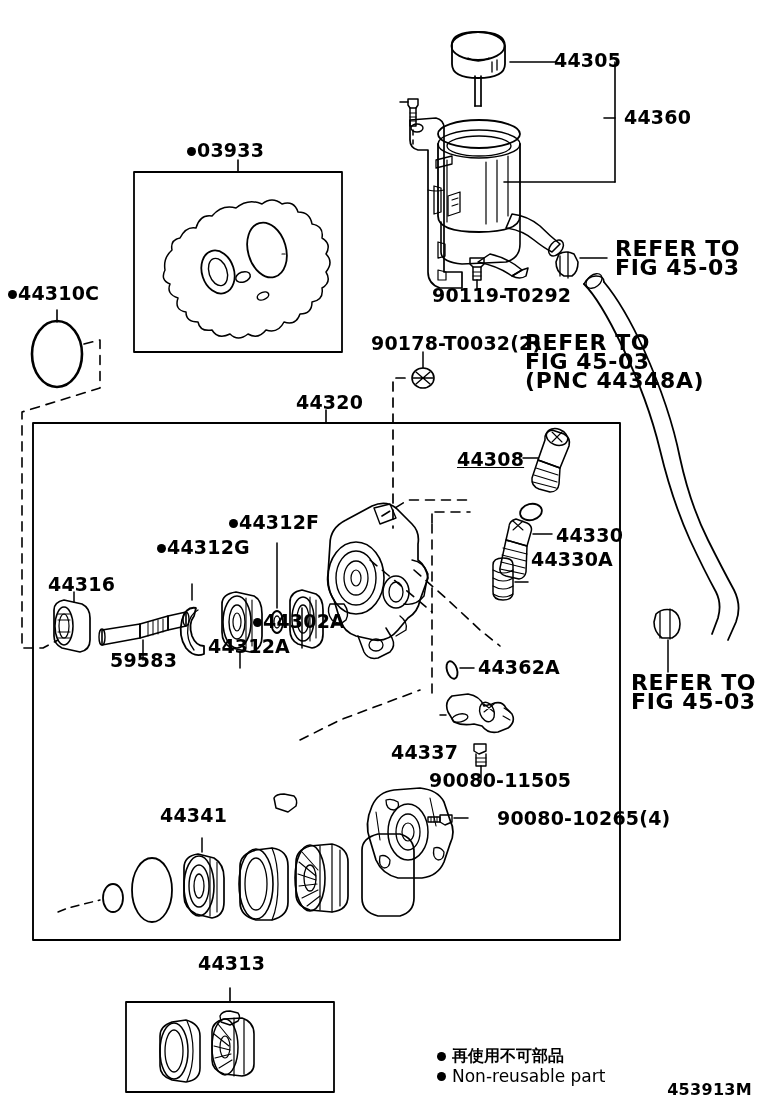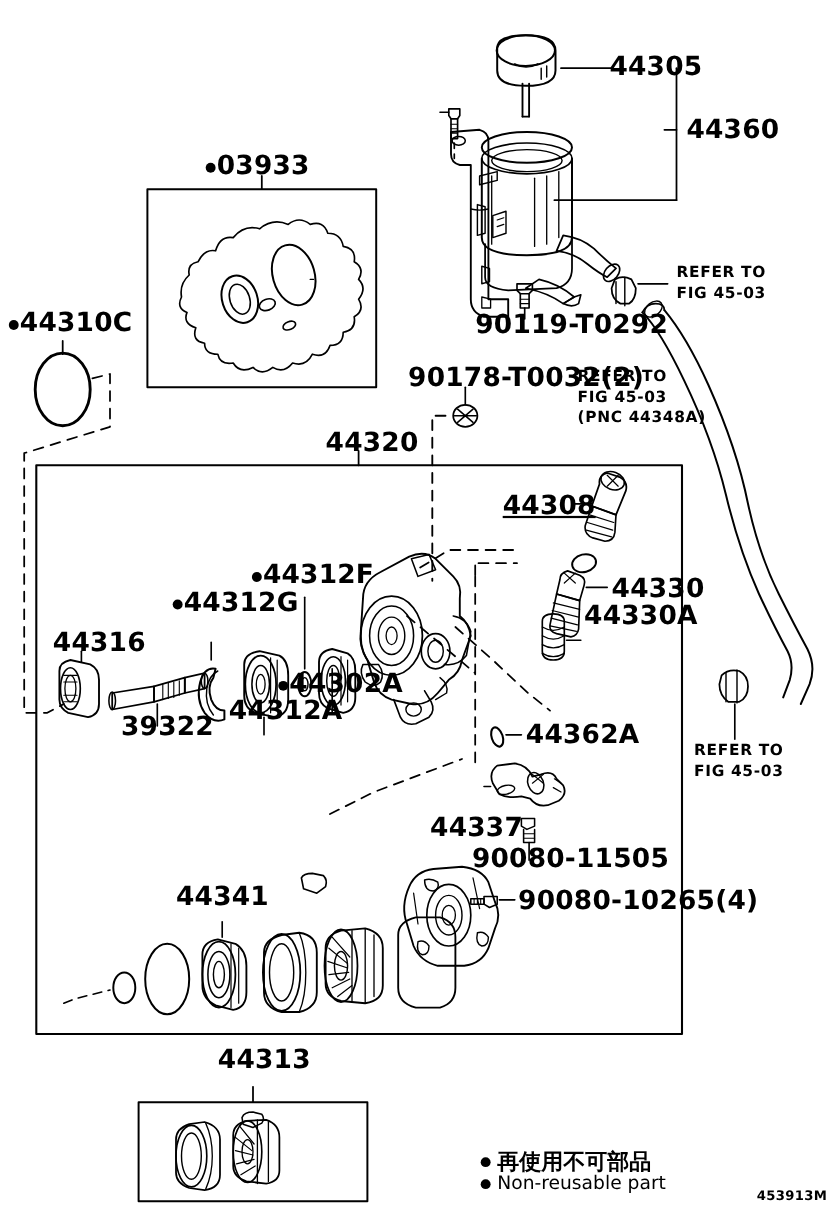--- a/index.html
+++ b/index.html
@@ -19,28 +19,28 @@
     position: absolute;
     left: 0;
     top: 0;
     width: 760px;
     height: 1112px;
   }
   .lbl {
     position: absolute;
     font-family: "DejaVu Sans", sans-serif;
     font-weight: bold;
-    font-size: 24px;
+    font-size: 19px;
     letter-spacing: 0.2px;
     color: #000;
     white-space: pre;
     line-height: 20px;
   }
   .lbl.refer {
-    font-size: 14px;
+    font-size: 22px;
     line-height: 19px;
     letter-spacing: 0.6px;
   }
   .dot {
     display: inline-block;
     width: 9px;
     height: 9px;
     border-radius: 50%;
     background: #000;
     vertical-align: 1px;
@@ -52,29 +52,29 @@
     top: 1046px;
     font-family: "DejaVu Sans", sans-serif;
     color: #000;
   }
   .legend-row {
     display: flex;
     align-items: center;
     height: 20px;
   }
   .legend-row .dot { margin-right: 6px; }
-  .legend-jp { font-size: 20px; font-weight: bold; }
+  .legend-jp { font-size: 16px; font-weight: bold; }
   .legend-en { font-size: 17px; }
   .figcode {
     position: absolute;
     right: 8px;
     top: 1080px;
     font-family: "DejaVu Sans", sans-serif;
     font-weight: bold;
-    font-size: 12px;
+    font-size: 16px;
     color: #000;
     letter-spacing: 0.3px;
   }
 </style>
 </head>
 <body>
 
 <div id="page">
 
   <svg class="layer" viewBox="0 0 760 1112">
@@ -444,31 +444,31 @@
   <div class="lbl refer" style="left:631px; top:673px;">REFER TO
 FIG 45-03</div>
 
   <div class="lbl" style="left:296px; top:392px;">44320</div>
 
   <div class="lbl" style="left:457px; top:449px;text-decoration:underline;">44308</div>
   <div class="lbl" style="left:556px; top:525px;">44330</div>
   <div class="lbl" style="left:531px; top:549px;">44330A</div>
 
   <div class="lbl" style="left:48px; top:574px;">44316</div>
-  <div class="lbl" style="left:110px; top:650px;">39322</div>
+  <div class="lbl" style="left:110px; top:650px;">59583</div>
 
   <div class="lbl" style="left:157px; top:537px;"><span class="dot"></span><span>44312G</span></div>
   <div class="lbl" style="left:229px; top:512px;"><span class="dot"></span><span>44312F</span></div>
   <div class="lbl" style="left:208px; top:636px;">44312A</div>
   <div class="lbl" style="left:253px; top:611px;"><span class="dot"></span><span>44302A</span></div>
 
   <div class="lbl" style="left:478px; top:657px;">44362A</div>
   <div class="lbl" style="left:391px; top:705px;margin-top:37px;">44337</div>
   <div class="lbl" style="left:429px; top:770px;">90080-11505</div>
-  <div class="lbl" style="left:471px; top:808px;text-align:center;">90080-10265(4)</div>
+  <div class="lbl" style="left:497px; top:808px;text-align:center;">90080-10265(4)</div>
 
   <div class="lbl" style="left:160px; top:805px;">44341</div>
   <div class="lbl" style="left:198px; top:953px;text-align:right;">44313</div>
 
   <div class="legend">
     <div class="legend-row">
       <span class="dot"></span>
       <span class="legend-jp">再使用不可部品</span>
     </div>
     <div class="legend-row">

